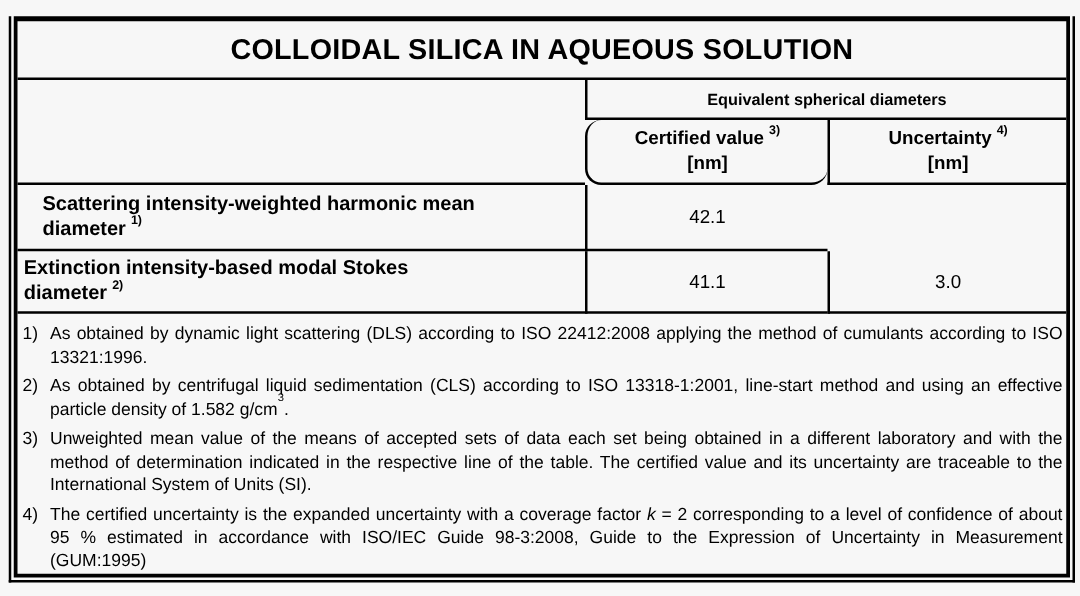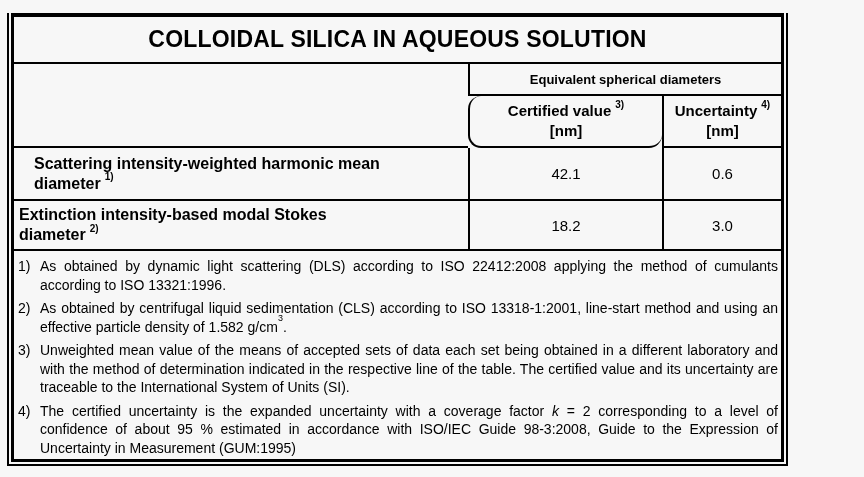--- a/index.html
+++ b/index.html
@@ -14,21 +14,21 @@
     background: #f7f7f7;
     color: #000;
     font-family: "Liberation Sans", "DejaVu Sans", sans-serif;
     -webkit-font-smoothing: antialiased;
   }
   
   .frame-outer {
     position: absolute;
     left: 7px;
     top: 13px;
-    width: 781px;
+    width: 853px;
     height: 453px;
     box-sizing: border-box;
     border-left: 2px solid #000;
     border-right: 2px solid #000;
     border-bottom: 2px solid #000;
     padding: 0 2px 2px 2px;
   }
   .frame-inner {
     width: 100%;
     height: 100%;
@@ -179,30 +179,27 @@
         <span>[nm]</span>
       </div>
 
       <div class="cell row-label-cell" style="grid-row:4;padding-left:20px;">
         <span>Scattering intensity-weighted harmonic mean</span>
         <span><span>diameter</span><sup class="ref">1)</sup></span>
       </div>
       <div class="cell value-cell" style="grid-column:2; grid-row:4;">
         <span>42.1</span>
       </div>
-      <div class="cell value-cell" style="grid-column:3; grid-row:4;">
-        <span>0.6</span>
-      </div>
 
       <div class="cell row-label-cell" style="grid-row:5;">
         <span>Extinction intensity-based modal Stokes</span>
         <span><span>diameter</span><sup class="ref">2)</sup></span>
       </div>
       <div class="cell value-cell" style="grid-column:2; grid-row:5;">
-        <span>18.2</span>
+        <span>41.1</span>
       </div>
       <div class="cell value-cell" style="grid-column:3; grid-row:5;">
         <span>3.0</span>
       </div>
 
       <div class="cell footnotes-cell">
 
         <div class="footnote">
           <span class="fn-num">1)</span>
           <span>As obtained by dynamic light scattering (DLS) according to ISO 22412:2008 applying the method of cumulants according to ISO 13321:1996.</span>

